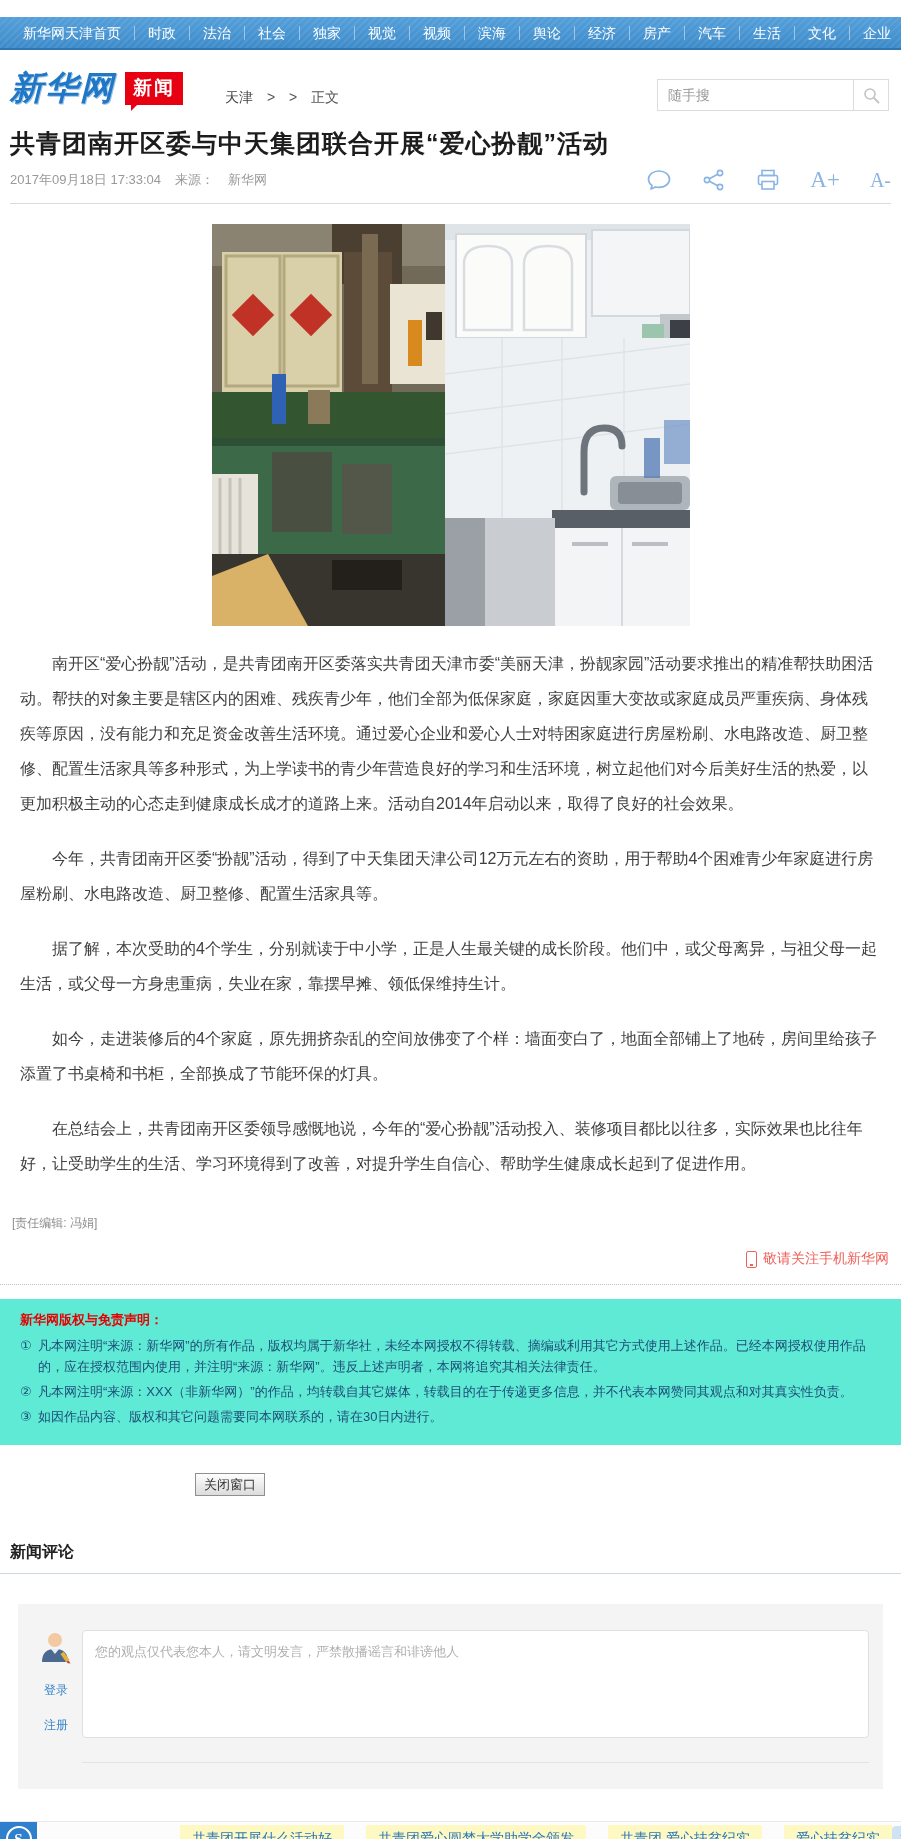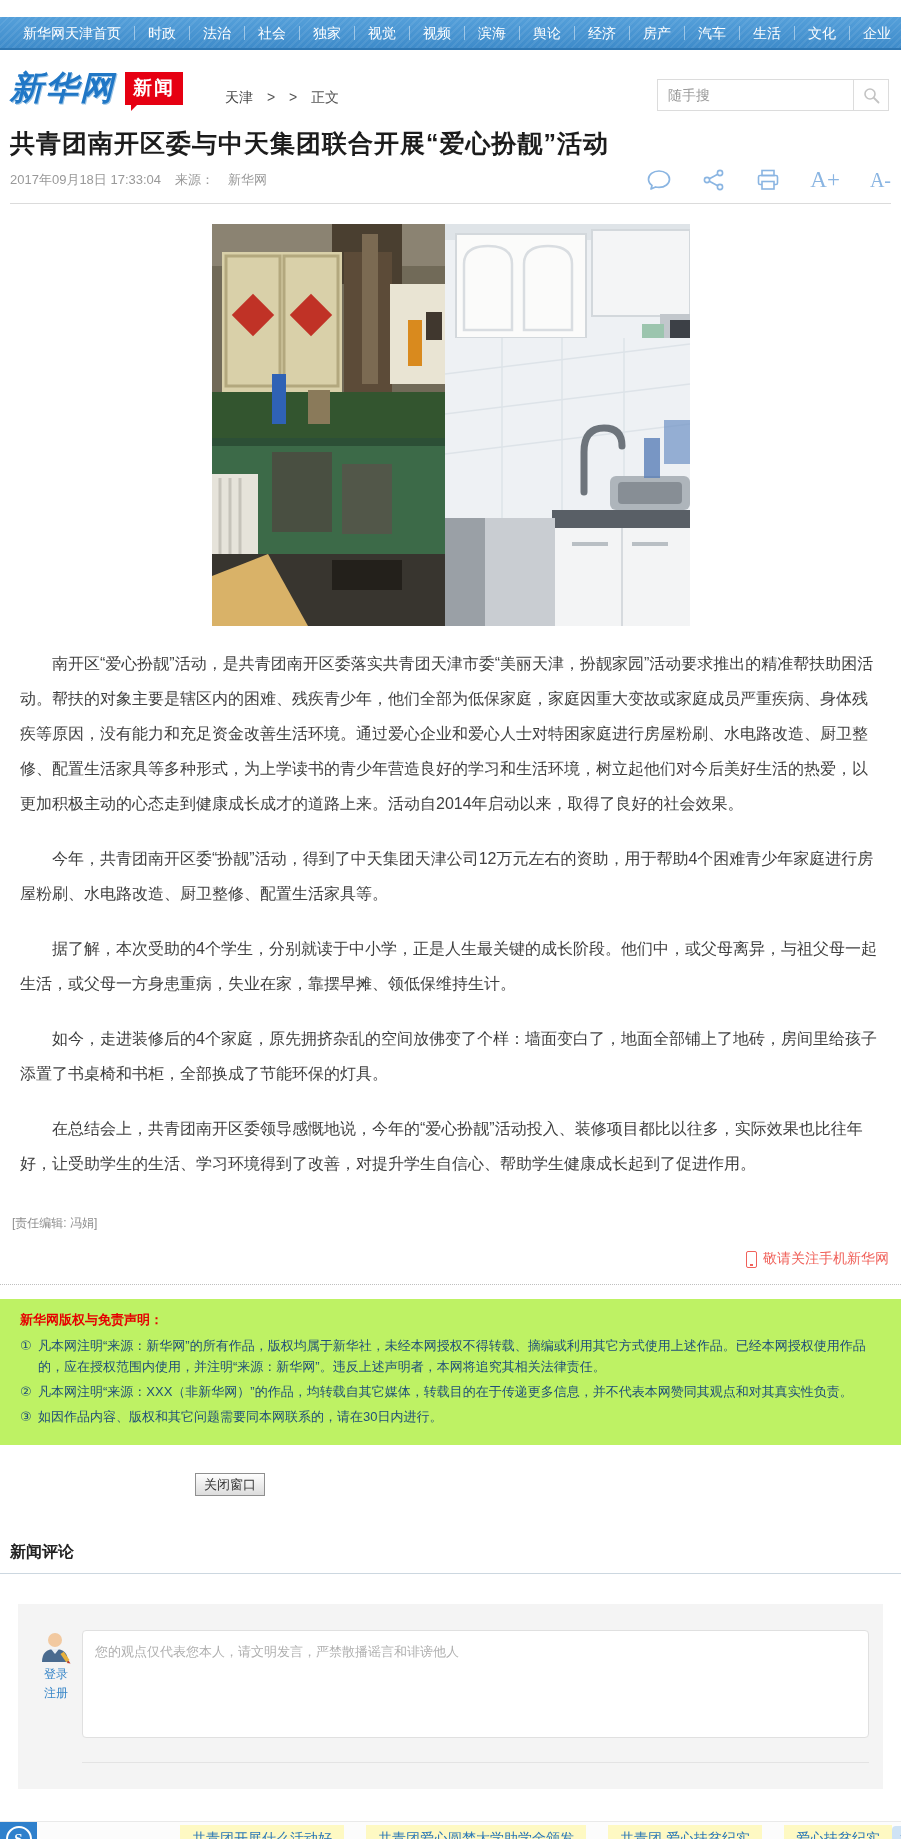--- a/index.html
+++ b/index.html
@@ -46,34 +46,34 @@
   .article-body p{font-size:16px;color:#3f3f3f;line-height:35px;text-indent:2em;margin:20px 0;}
 
   .editor-line{color:#8d8d8d;font-size:12px;margin:34px 12px 0;}
   .mobile-line{display:flex;justify-content:flex-end;align-items:center;gap:6px;color:#f0615a;font-size:14px;margin:18px 12px 16px;}
   .phone-ic{width:9px;height:15px;border:1.5px solid #f0615a;border-radius:2px;position:relative;display:inline-block;}
   .phone-ic::after{content:"";position:absolute;left:50%;bottom:1px;width:3px;height:1.5px;margin-left:-1.5px;background:#f0615a;}
 
   .dotted-sep{border:none;border-top:1px dotted #bfbfbf;margin:0;}
 
   
-  .disclaimer{background:#bef264;margin-top:14px;padding:12px 20px 14px;}
+  .disclaimer{background:#5eead4;margin-top:14px;padding:12px 20px 14px;}
   .disclaimer-title{color:#e60000;font-size:13px;font-weight:bold;margin-bottom:6px;}
   .disc-item{display:flex;color:#1f4e79;font-size:13px;line-height:21px;margin:4px 0;}
   .disc-item .marker{flex:0 0 18px;}
   .disc-item .txt{flex:1;}
 
   .close-btn{display:block;margin:28px 0 0 195px;min-width:62px;height:23px;background:linear-gradient(180deg,#fefefe,#dcdcdc);
     border:1px solid #8f8f8f;font-size:13px;color:#333;padding:0 8px;cursor:pointer;font-family:inherit;}
 
   
   .comments-head{margin:46px 0 0;padding:0 10px 10px;font-size:16px;font-weight:bold;color:#222;border-bottom:1px solid #ccd7e0;}
   .comment-panel{margin:30px 18px 0;background:#f4f4f4;padding:26px 14px 0 12px;}
   .comment-top{display:flex;}
-  .login-col{width:52px;display:flex;flex-direction:column;align-items:center;gap:2px;}
+  .login-col{width:52px;display:flex;flex-direction:column;align-items:center;gap:18px;}
   .login-col .lk{color:#3a87c8;font-size:12px;cursor:pointer;}
   .comment-input{flex:1;height:108px;border:1px solid #e0e0e0;border-radius:4px;resize:none;padding:12px;
     font-size:13px;color:#333;font-family:inherit;outline:none;box-sizing:border-box;background:#fff;}
   .comment-input::placeholder{color:#afafaf;}
   .comment-bottom{margin:24px 0 0 52px;border-top:1px solid #e3e3e3;display:flex;align-items:center;padding:12px 0 14px;}
 
   
   .bottom-bar{position:absolute;left:0;right:0;bottom:0;height:34px;background:#fcfcfc;border-top:1px solid #e9e9e9;
     display:flex;align-items:center;overflow:hidden;}
   .s-logo{width:37px;height:34px;background:#2f80cc;display:flex;align-items:center;justify-content:center;flex:0 0 37px;}

